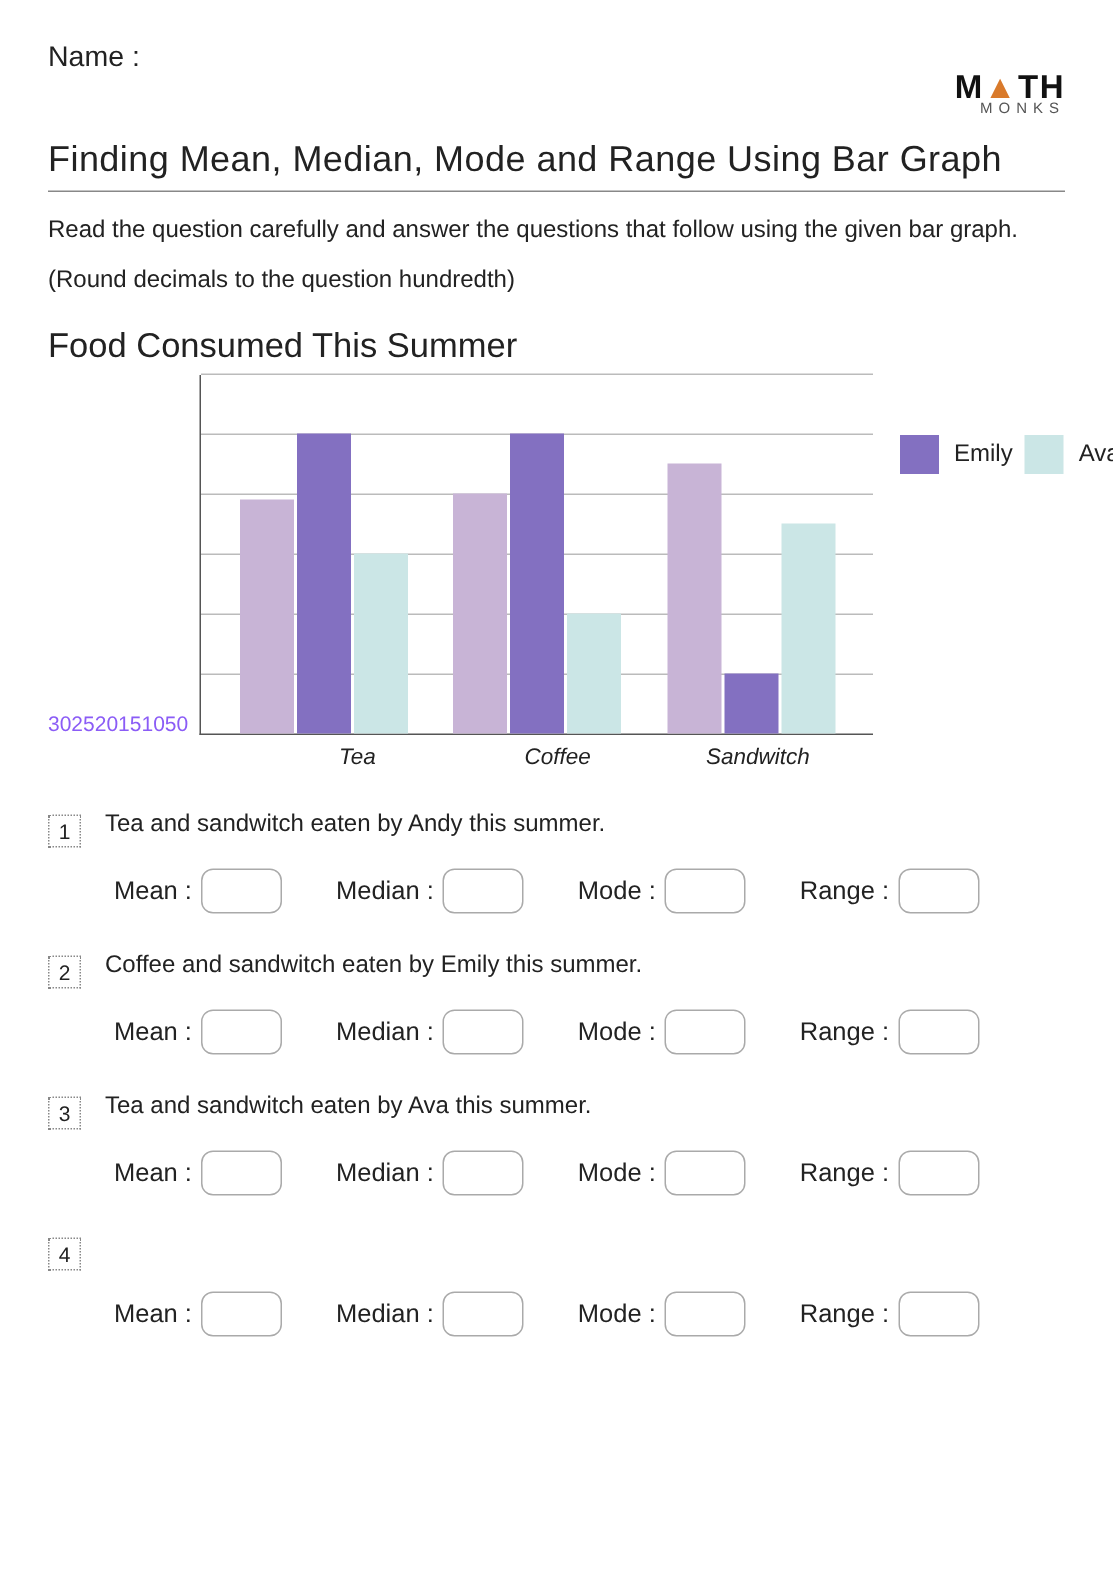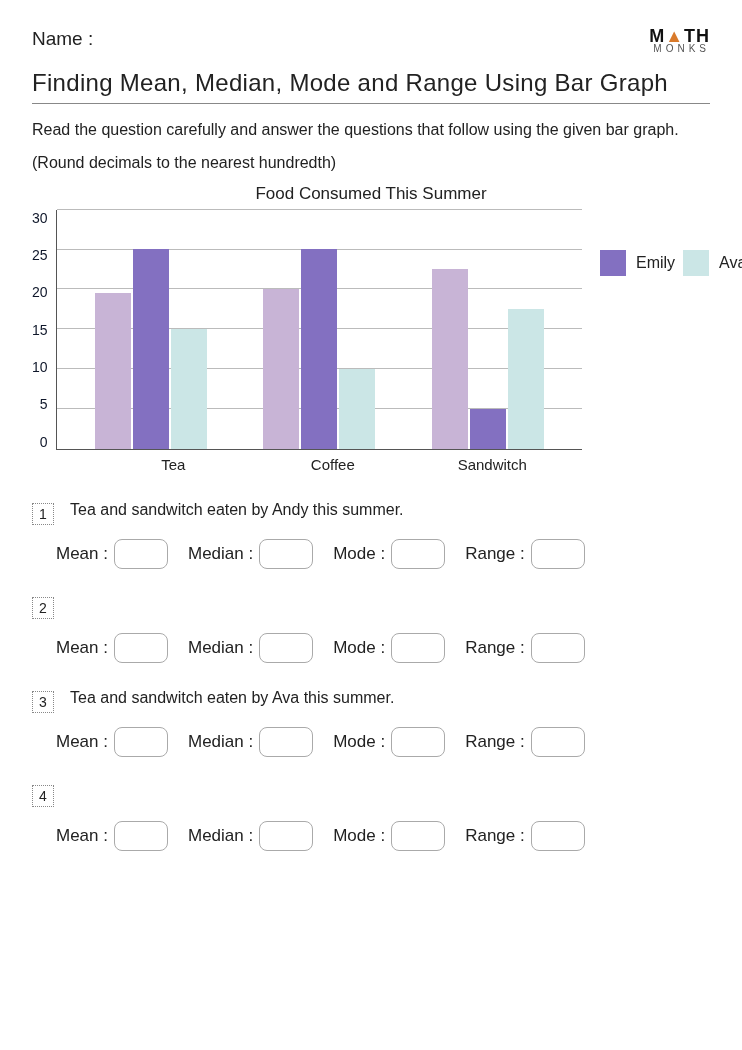--- a/index.html
+++ b/index.html
@@ -11,62 +11,62 @@
       color: #222;
     }
     .top-row {
       display: flex;
       justify-content: space-between;
       align-items: flex-start;
       margin-bottom: 16px;
     }
     .name-label { font-size: 19px; font-weight: 400; }
     .logo { text-align: right; line-height: 0.9; }
-    .logo-top { font-weight: 800; font-size: 18px; letter-spacing: 1px; color: #111; }
+    .logo-top { font-weight: 800; font-size: 22px; letter-spacing: 1px; color: #111; margin-top: 20px; }
     .logo-top .tri { color: #d97a2b; }
     .logo-bottom { font-size: 10px; letter-spacing: 4px; color: #555; font-weight: 400; }
     .title {
       font-size: 24px;
       font-weight: 400;
       margin-bottom: 6px;
       letter-spacing: 0.3px;
     }
     .title-rule { border: none; border-top: 1px solid #888; margin-bottom: 14px; }
     .instructions { font-size: 16px; line-height: 1.55; margin-bottom: 8px; }
-    .chart-title { text-align: center; font-size: 17px; margin-top: 8px; margin-bottom: 6px; }
+    .chart-title { text-align: left; font-size: 23px; margin-top: 18px; margin-bottom: 6px; }
     .chart-wrap { display: flex; align-items: flex-start; gap: 18px; margin-bottom: 28px; }
     .chart { flex: 1; display: flex; }
-    .y-axis { display: flex; flex-direction: column; justify-content: space-between; align-items: flex-end; height: 240px; margin-right: 8px; font-size: 14px; color: #0f172a; }
+    .y-axis { display: flex; justify-content: space-between; align-items: flex-end; height: 240px; margin-right: 8px; font-size: 14px; color: #8b5cf6; }
     .plot-area { position: relative; flex: 1; height: 240px; border-left: 1px solid #555; border-bottom: 1px solid #555; }
     .grid-line { position: absolute; left: 0; right: 0; border-top: 1px solid #bbb; }
     .groups { position: absolute; inset: 0; display: flex; align-items: flex-end; justify-content: space-around; padding: 0 10px; }
     .group { display: flex; align-items: flex-end; gap: 2px; width: 120px; justify-content: center; }
     .bar { width: 36px; }
     .bar.emily { background: #8370c1; }
     .bar.ava   { background: #cbe6e6; }
     .bar.andy  { background: #c8b4d6; }
-    .x-labels { display: flex; justify-content: space-around; margin-left: 28px; padding: 0 10px; font-size: 15px; margin-top: 6px; }
+    .x-labels { display: flex; justify-content: space-around; margin-left: 28px; padding: 0 10px; font-size: 15px; margin-top: 6px; font-style: italic; }
     .x-labels span { width: 120px; text-align: center; }
     .legend { width: 110px; display: flex; flex-direction: row; gap: 8px; margin-top: 40px; font-size: 16px; }
     .legend-item { display: flex; align-items: center; gap: 10px; }
     .swatch { width: 26px; height: 26px; }
     .swatch.emily { background: #8370c1; }
     .swatch.ava   { background: #cbe6e6; }
     .swatch.andy  { background: #c8b4d6; }
     .question { display: flex; gap: 16px; margin-bottom: 14px; align-items: flex-start; }
     .qnum {
       border: 1px dotted #888;
       width: 22px; height: 22px;
       display: flex; align-items: center; justify-content: center;
       font-size: 14px;
       flex-shrink: 0;
       margin-top: 2px;
     }
     .qtext { font-size: 16px; }
-    .answers { display: flex; gap: 20px; margin-left: 24px; margin-bottom: 26px; flex-wrap: nowrap; align-items: center; }
+    .answers { display: flex; gap: 36px; margin-left: 44px; margin-bottom: 26px; flex-wrap: nowrap; align-items: center; }
     .field { display: flex; align-items: center; gap: 6px; font-size: 17px; }
     .box {
       border: 1px solid #aaa;
       border-radius: 8px;
       width: 54px; height: 30px;
       background: #fff;
     }
   </style>
 </head>
 <body>
@@ -78,21 +78,21 @@
       <span>M</span><span class="tri">▲</span><span>TH</span>
     </div>
     <div class="logo-bottom">MONKS</div>
   </div>
 </div>
 
 <h1 class="title">Finding Mean, Median, Mode and Range Using Bar Graph</h1>
 <hr class="title-rule">
 
 <p class="instructions">Read the question carefully and answer the questions that follow using the given bar graph.</p>
-<p class="instructions">(Round decimals to the nearest hundredth)</p>
+<p class="instructions">(Round decimals to the question hundredth)</p>
 
 <div class="chart-title">Food Consumed This Summer</div>
 
 <div class="chart-wrap">
   <div class="chart">
     <div class="y-axis">
       <span>30</span>
       <span>25</span>
       <span>20</span>
       <span>15</span>
@@ -168,20 +168,21 @@
         <span>Mode :</span>
         <div class="box"></div>
       </div>
       <div class="field">
         <span>Range :</span>
         <div class="box"></div>
       </div>
     </div>
     <div class="question">
       <div class="qnum">2</div>
+      <div class="qtext">Coffee and sandwitch eaten by Emily this summer.</div>
     </div>
     <div class="answers">
       <div class="field">
         <span>Mean :</span>
         <div class="box"></div>
       </div>
       <div class="field">
         <span>Median :</span>
         <div class="box"></div>
       </div>

